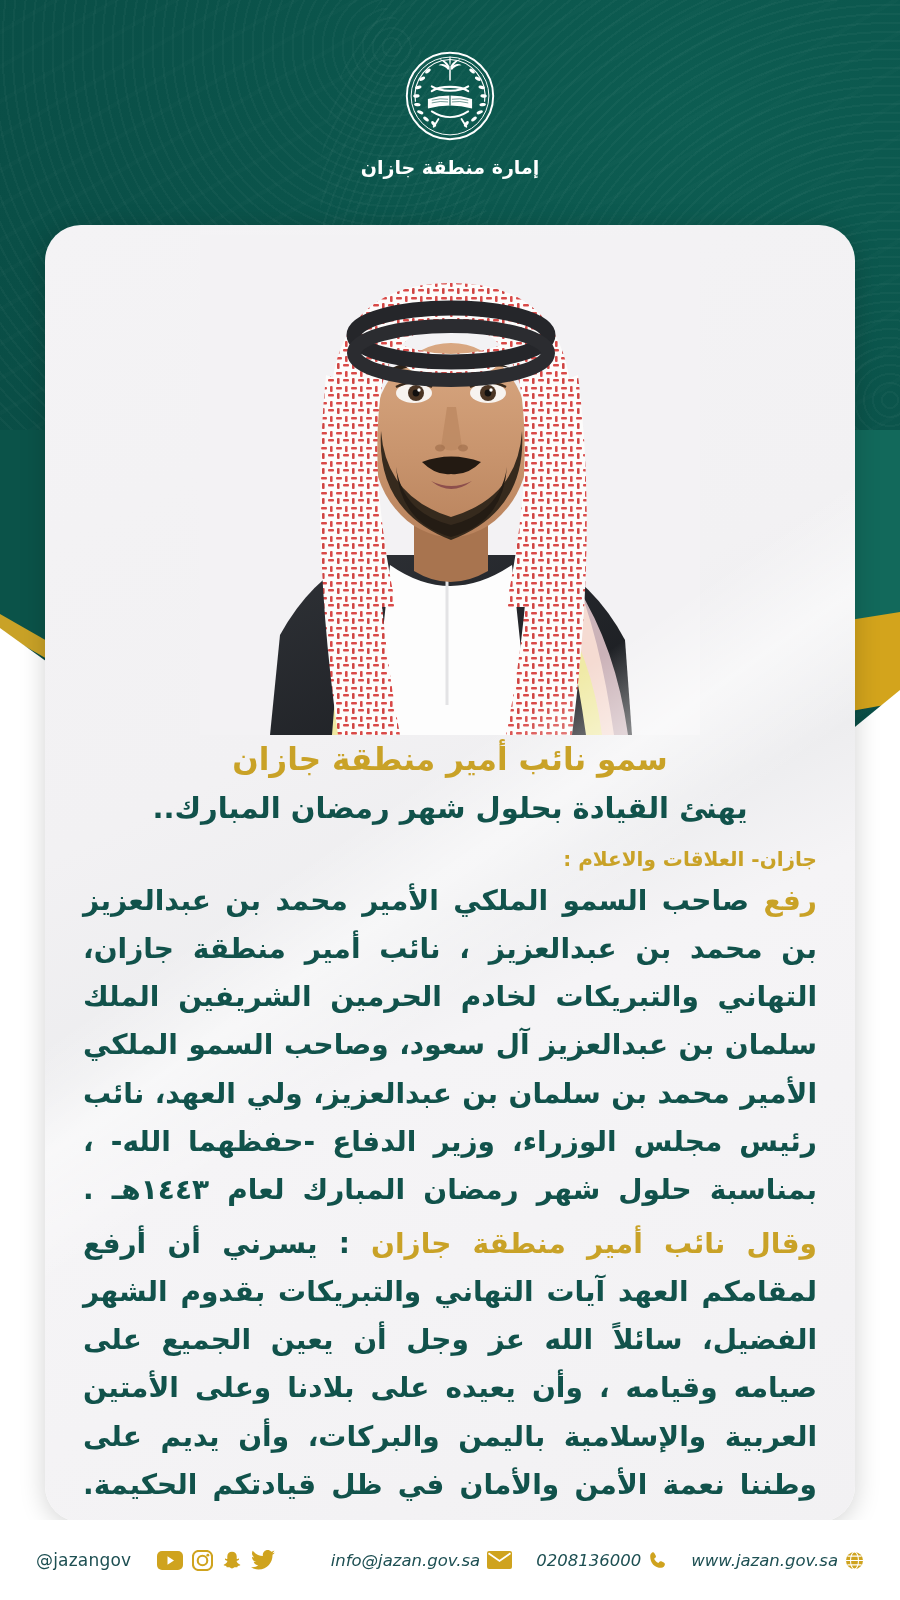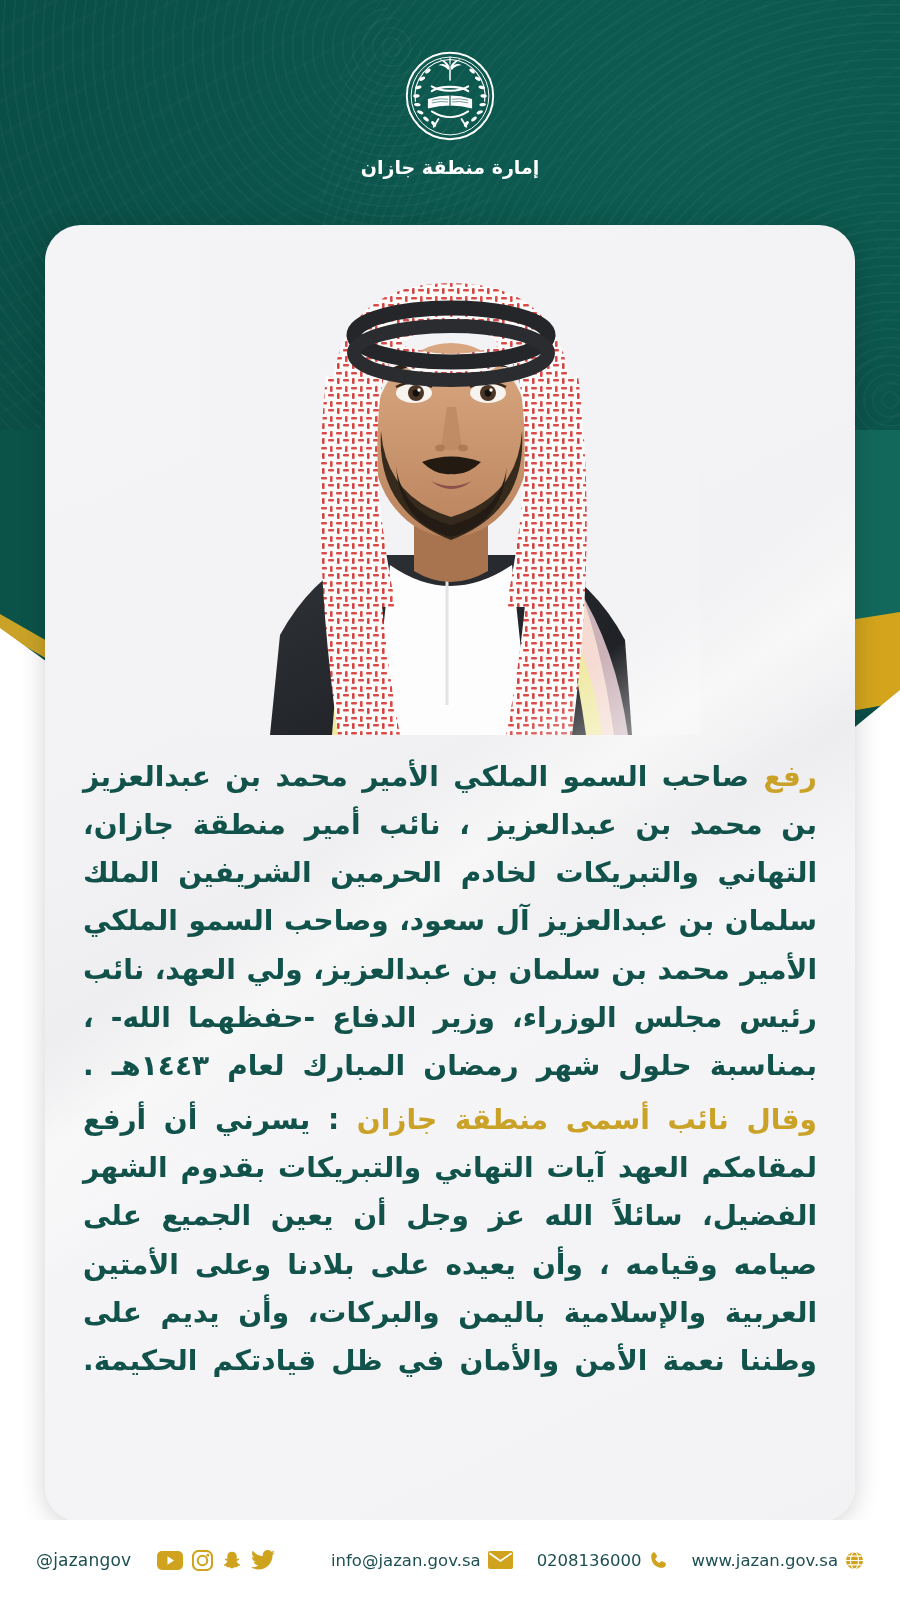--- a/index.html
+++ b/index.html
@@ -214,21 +214,21 @@
     display:flex; align-items:center;
     justify-content:space-between;
     padding:0 36px;
     direction:ltr;
     z-index:7;
   }
   .footer-left, .footer-right {
     display:flex; align-items:center;
   }
   .footer-left { gap:26px;align-items:center; }
-  .footer-right { gap:8px; }
+  .footer-right { gap:8px;font-style:italic; }
   .handle {
     color:#1d4f52;
     font-size:17px;
     font-weight:500;
     letter-spacing:.2px;
   }
   .social-icons { display:flex; align-items:center; gap:9px; }
   .contact-item {
     display:flex; align-items:center; gap:7px;
     margin-left:16px;
@@ -393,24 +393,29 @@
           <path d="M251 48 Q146 48 132 148 Q124 252 152 372 L196 372 Q168 236 182 150 Q196 92 251 88 Q306 92 320 150 Q334 236 306 372 L350 372 Q378 252 370 148 Q356 48 251 48 Z" fill="url(#ghutra)"></path>
 
           <path d="M186 104 Q251 134 316 104 Q300 144 251 148 Q202 144 186 104 Z" fill="url(#ghutra)"></path>
 
           <ellipse cx="251" cy="100" rx="97" ry="27" fill="none" stroke="#25262a" stroke-width="15"></ellipse>
           <ellipse cx="251" cy="118" rx="97" ry="27" fill="none" stroke="#2b2c30" stroke-width="14"></ellipse>
         </g>
       </svg>
     </div>
 
+    <div class="title-block">
+      <div class="title-gold">سمو نائب أمير منطقة جازان</div>
+      <div class="title-green">يهنئ القيادة بحلول شهر رمضان المبارك..</div>
+    </div>
 
     <div class="body-block">
+      <div class="dateline">جازان- العلاقات والاعلام :</div>
       <p class="para p1"><span class="gold-lead">رفع</span><span> صاحب السمو الملكي الأمير محمد بن عبدالعزيز بن محمد بن عبدالعزيز ، نائب أمير منطقة جازان، التهاني والتبريكات لخادم الحرمين الشريفين الملك سلمان بن عبدالعزيز آل سعود، وصاحب السمو الملكي الأمير محمد بن سلمان بن عبدالعزيز، ولي العهد، نائب رئيس مجلس الوزراء، وزير الدفاع -حفظهما الله- ، بمناسبة حلول شهر رمضان المبارك لعام ١٤٤٣هـ .</span></p>
-      <p class="para p2"><span class="gold-lead">وقال نائب أسمى منطقة جازان</span><span> : يسرني أن أرفع لمقامكم العهد آيات التهاني والتبريكات بقدوم الشهر الفضيل، سائلاً الله عز وجل أن يعين الجميع على صيامه وقيامه ، وأن يعيده على بلادنا وعلى الأمتين العربية والإسلامية باليمن والبركات، وأن يديم على وطننا نعمة الأمن والأمان في ظل قيادتكم الحكيمة.</span></p>
+      <p class="para p2"><span class="gold-lead">وقال نائب أمير منطقة جازان</span><span> : يسرني أن أرفع لمقامكم العهد آيات التهاني والتبريكات بقدوم الشهر الفضيل، سائلاً الله عز وجل أن يعين الجميع على صيامه وقيامه ، وأن يعيده على بلادنا وعلى الأمتين العربية والإسلامية باليمن والبركات، وأن يديم على وطننا نعمة الأمن والأمان في ظل قيادتكم الحكيمة.</span></p>
     </div>
   </div>
 
   <div class="footer">
 
     <div class="footer-left">
       <span class="handle">@jazangov</span>
       <span class="social-icons">
         <svg class="ico" width="26" height="19" viewBox="0 0 26 19">
           <rect x="0" y="0" width="26" height="19" rx="5" fill="#cfa31e"></rect>

